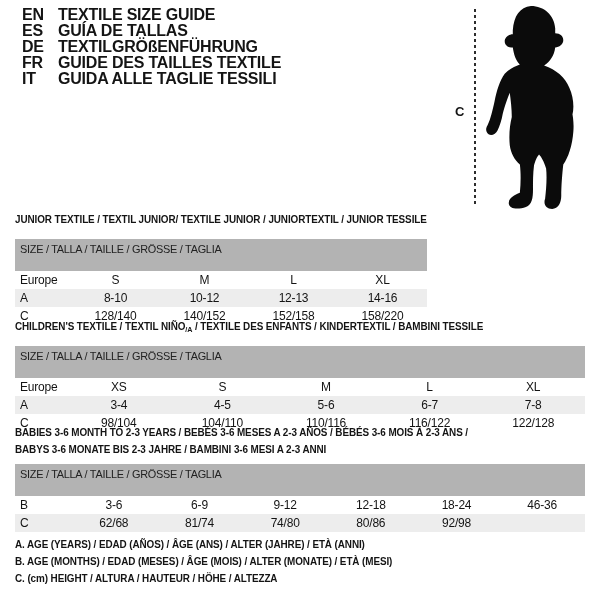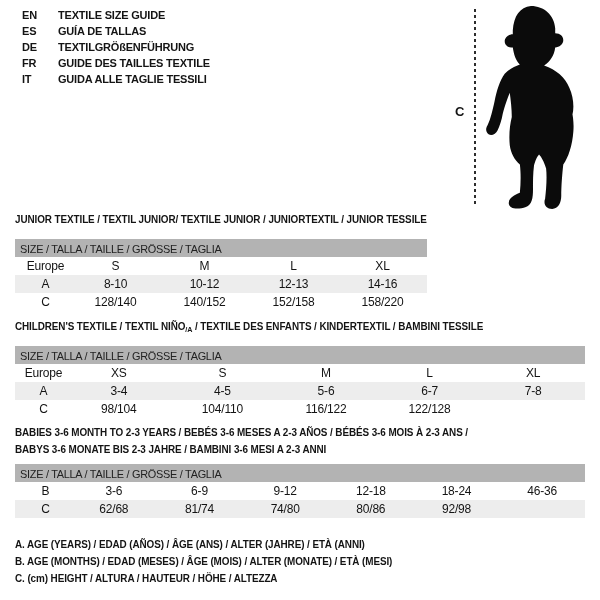--- a/index.html
+++ b/index.html
@@ -8,21 +8,21 @@
     --text:#141414;
     --silhouette:#0b0b0b;
   }
   *{margin:0;padding:0;box-sizing:border-box;}
   html,body{background:#fff;}
   body{font-family:"Liberation Sans",sans-serif;color:var(--text);}
   .page{position:relative;width:600px;height:600px;background:#fff;overflow:hidden;}
 
   
   .lang-block{position:absolute;left:22px;top:7px;}
-  .lang-row{display:flex;height:16px;line-height:16px;font-weight:bold;font-size:11px;letter-spacing:-0.2px;}
+  .lang-row{display:flex;height:16px;line-height:16px;font-weight:bold;font-size:16px;letter-spacing:-0.2px;}
   .lang-code{width:36px;}
   .lang-label{white-space:nowrap;text-align:center;}
 
   
   .dash-line{position:absolute;left:474px;top:9px;width:2px;height:196px;
     background:repeating-linear-gradient(to bottom,#2d2d2d 0 3px,transparent 3px 6px);}
   .measure-c{position:absolute;left:455px;top:104px;font-weight:bold;font-size:13px;}
   .silhouette{position:absolute;left:483px;top:4px;width:102px;height:210px;}
 
   
@@ -31,30 +31,30 @@
   .sec-title .sub{font-size:8px;vertical-align:-2px;}
   #title-0{top:211px;}
   #title-1{top:318px;}
   #title-2{top:424px;}
 
   
   .size-table{position:absolute;left:15px;}
   #table-0{top:239px;width:412px;}
   #table-1{top:346px;width:570px;}
   #table-2{top:464px;width:570px;}
-  .size-bar{height:18px;background:var(--size-bar-bg);line-height:18px;padding-left:5px;}
+  .size-bar{height:32px;background:var(--size-bar-bg);line-height:18px;padding-left:5px;}
   .size-bar span{display:inline-block;font-size:11.5px;letter-spacing:-0.3px;color:#222;
     transform:scaleX(0.95);transform-origin:0 50%;white-space:nowrap;}
   .trow{display:grid;height:18px;line-height:18px;font-size:12px;letter-spacing:-0.2px;}
   .trow.shaded{background:var(--shaded-row-bg);}
   #table-0 .trow{grid-template-columns:56px repeat(4,1fr);}
   #table-1 .trow{grid-template-columns:52px repeat(5,1fr);}
   #table-2 .trow{grid-template-columns:56px repeat(6,1fr);}
   .cell{text-align:center;white-space:nowrap;}
-  .cell.label{text-align:center;padding-left:5px;}
+  .cell.label{text-align:left;padding-left:5px;}
 
   
   .legend{position:absolute;left:15px;top:536px;}
   .legend-line{font-weight:bold;font-size:11px;line-height:17px;white-space:nowrap;
     transform:scaleX(0.9);transform-origin:0 0;letter-spacing:-0.1px;}
 </style>
 </head>
 <body>
 
 <div class="page">
@@ -161,20 +161,21 @@
           <div class="cell">3-4</div>
           <div class="cell">4-5</div>
           <div class="cell">5-6</div>
           <div class="cell">6-7</div>
           <div class="cell">7-8</div>
         </div>
         <div class="trow">
           <div class="cell label">C</div>
           <div class="cell">98/104</div>
           <div class="cell">104/110</div>
+          <div class="cell">110/116</div>
           <div class="cell">116/122</div>
           <div class="cell">122/128</div>
         </div>
       </div>
   </div>
 
   <div class="sec-title" id="title-2">
       <div><span>BABIES 3-6 MONTH TO 2-3 YEARS / BEBÉS 3-6 MESES A 2-3 AÑOS / BÉBÉS 3-6 MOIS À 2-3 ANS /</span></div>
       <div><span>BABYS 3-6 MONATE BIS 2-3 JAHRE / BAMBINI 3-6 MESI A 2-3 ANNI</span></div>
     </div>

